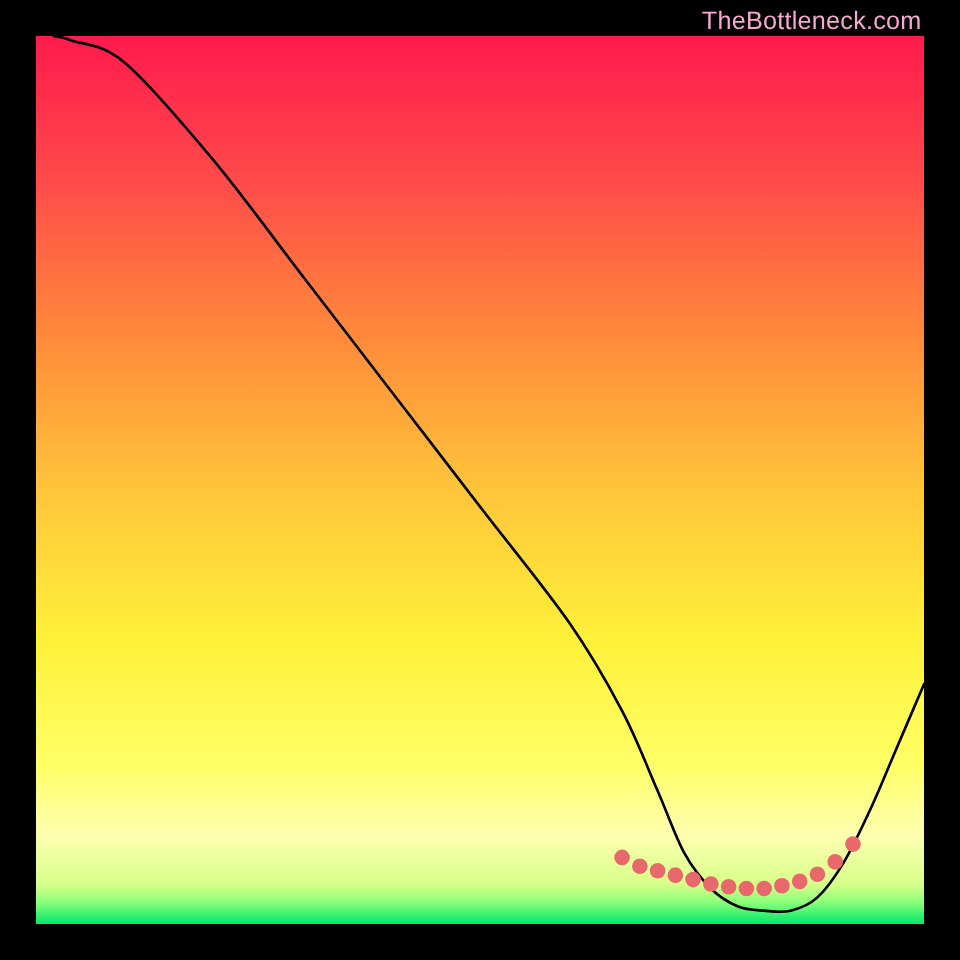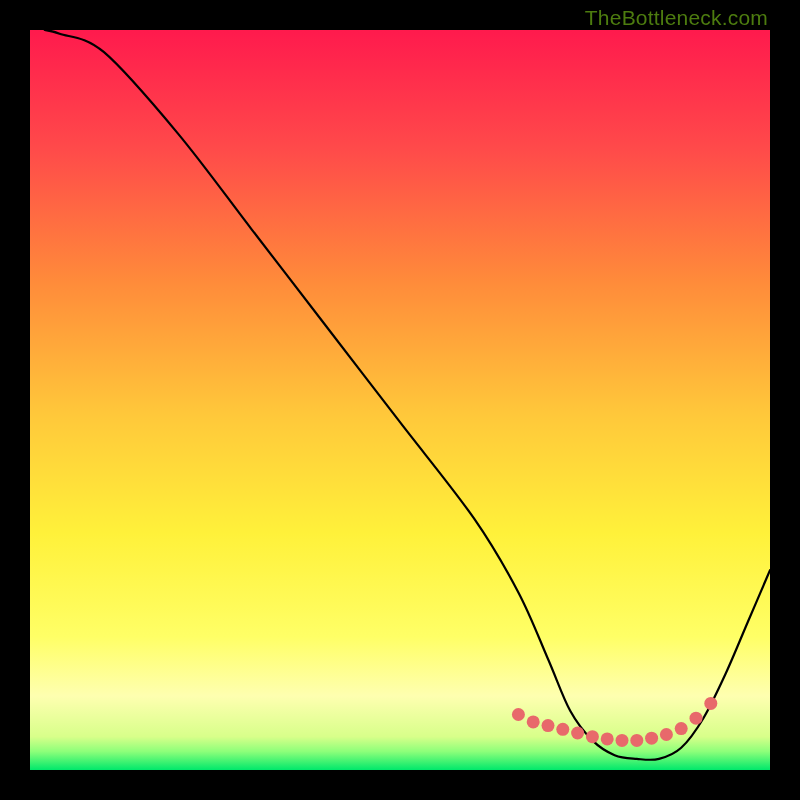--- a/index.html
+++ b/index.html
@@ -30,21 +30,21 @@
     position: absolute;
     left: 0;
     top: 0;
     width: 100%;
     height: 100%;
   }
   .watermark {
     position: absolute;
     top: 6px;
     right: 32px;
-    color: #4d7c0f;
+    color: #f9a8d4;
     font-size: 21px;
     font-weight: 500;
     letter-spacing: 0.2px;
     margin-left: 36px;
   }
   svg.overlay {
     position: absolute;
     left: 0;
     top: 0;
     width: 100%;

